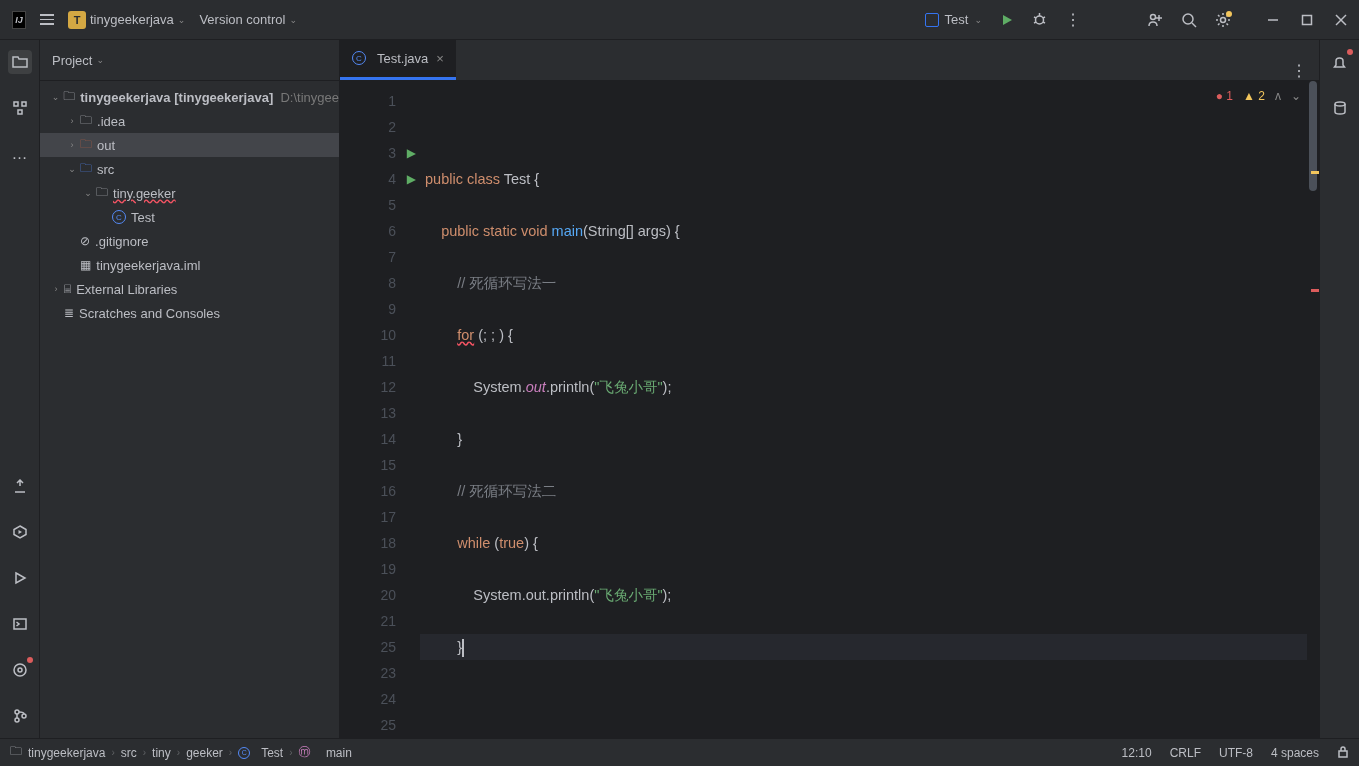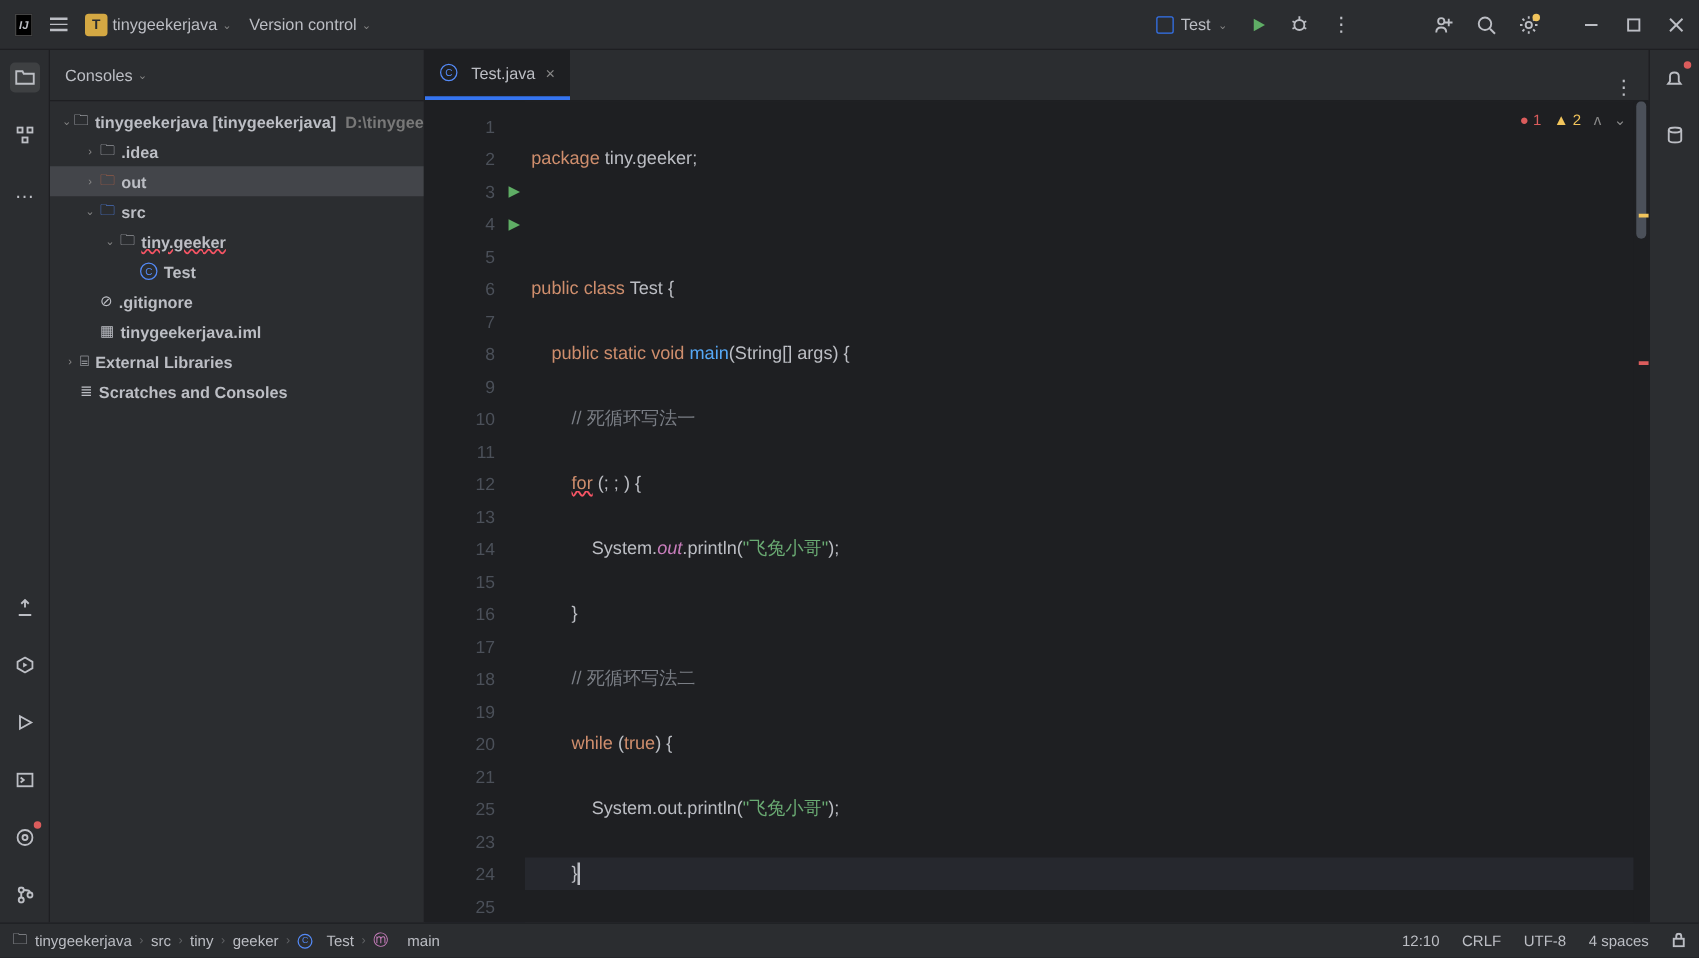--- a/index.html
+++ b/index.html
@@ -25,21 +25,21 @@
 .rail-icon{width:24px;height:24px;display:flex;align-items:center;justify-content:center;cursor:pointer;color:#bcbec4;border-radius:4px;}
 .rail-icon.active{background:#3e4042;}
 .sidebar{width:300px;background:#2b2d30;border-right:1px solid #1e1f22;display:flex;flex-direction:column;}
 .sidebar-header{height:41px;display:flex;align-items:center;padding:0 12px;border-bottom:1px solid #1e1f22;}
 .tree{flex:1;overflow:hidden;padding-top:4px;font-size:13px;}
 .tree-item{display:flex;align-items:center;height:24px;padding-left:8px;cursor:pointer;white-space:nowrap;}
 .tree-item.selected{background:#43454a;}
 .indent{display:inline-block;}
 .arrow{width:16px;display:inline-flex;justify-content:center;font-size:9px;color:#888;}
 .tree-icon{margin-right:5px;font-size:12px;}
-.tree-label{color:#bcbec4;font-weight:bold;}
+.tree-label{color:#bcbec4;}
 .tree-label.bold{font-weight:bold;}
 .tree-label.muted{color:#787878;}
 .folder-icon{color:#bcbec4;}
 .folder-red{color:#b06044;}
 .folder-blue{color:#548af7;}
 .file-c{width:14px;height:14px;border:1.5px solid #548af7;border-radius:50%;display:inline-flex;align-items:center;justify-content:center;font-size:8px;color:#548af7;margin-right:5px;}
 .editor-area{flex:1;display:flex;flex-direction:column;background:#1e1f22;}
 .tab-bar{height:41px;background:#2b2d30;border-bottom:1px solid #1e1f22;display:flex;align-items:flex-end;}
 .tab{height:41px;padding:0 12px;display:flex;align-items:center;gap:6px;font-size:13px;background:#1e1f22;border-bottom:3px solid #3574f0;cursor:pointer;}
 .tab-close{color:#888;font-size:13px;margin-left:2px;cursor:pointer;}
@@ -216,21 +216,21 @@
             <circle cx="11" cy="7" r="2" class="svg-stroke"></circle>
             <path d="M4 5 L4 9 M6 3 Q11 3 11 5" class="svg-stroke"></path>
           </svg>
         </div>
     </div>
   </div>
 
   <div class="sidebar">
     <div class="sidebar-header">
       <div class="dd">
-        <span>Consoles</span>
+        <span>Project</span>
         <span class="chev-down">⌄</span>
       </div>
     </div>
     <div class="tree">
       <div class="tree-item"><span class="arrow">⌄</span><span class="tree-icon folder-icon">🗀</span><span class="tree-label bold">tinygeekerjava</span>&nbsp;<span class="tree-label bold">[tinygeekerjava]</span>&nbsp;&nbsp;<span class="tree-label muted">D:\tinygee</span></div>
       <div class="tree-item">
           <span class="indent" style="width:16px"></span>
           <span class="arrow">›</span>
           <span class="tree-icon folder-icon">🗀</span>
           <span class="tree-label">.idea</span>
@@ -320,21 +320,20 @@
           <div class="gutter-line">18</div>
           <div class="gutter-line">19</div>
         <div class="gutter-line">20</div>
           <div class="gutter-line">21</div>
           <div class="gutter-line">25</div>
         <div class="gutter-line">23</div>
           <div class="gutter-line">24</div>
           <div class="gutter-line">25</div>
       </div>
       <div class="code">
-<div class="code-line"><span class="kw">package</span><span> tiny.geeker;</span></div>
 <div class="code-line"></div>
 <div class="code-line"><span class="kw">public class </span>Test {</div>
 <div class="code-line">    <span class="kw">public</span> <span class="kw">static</span> <span class="kw">void</span> <span class="fn">main</span><span>(String[] args) {</span></div>
 <div class="code-line"><span class="com">        // 死循环写法一</span></div>
 <div class="code-line"><span>        </span><span class="kw err-underline">for</span><span> (; ; ) {</span></div>
 <div class="code-line"><span>            System.</span><span class="field">out</span><span>.println(</span><span class="str">"飞兔小哥"</span><span>);</span></div>
 <div class="code-line"><span>        }</span></div>
 <div class="code-line"><span class="com">        // 死循环写法二</span></div>
 <div class="code-line"><span>        </span><span class="kw">while</span><span> (</span><span class="kw">true</span><span>) {</span></div>
 <div class="code-line"><span>            System.out.println(</span><span class="str">"飞兔小哥"</span><span>);</span></div>

